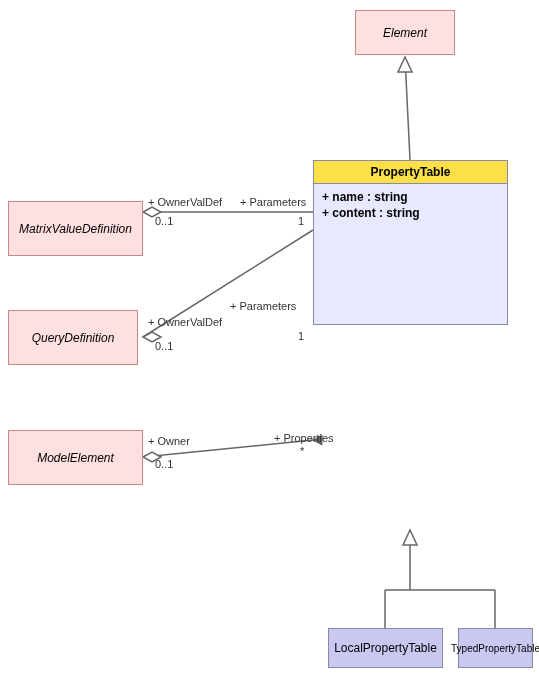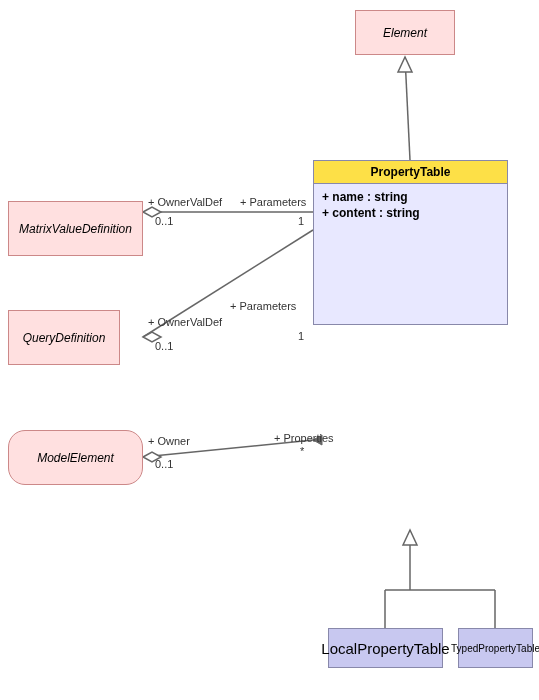--- a/index.html
+++ b/index.html
@@ -70,42 +70,41 @@
       display: flex;
       align-items: center;
       justify-content: center;
       font-style: italic;
       margin-top: 16px;
     }
     
     .query-box {
       top: 310px;
       left: 8px;
-      width: 112px;
+      width: 130px;
       height: 55px;
       background: #ffe0e0;
       border-color: #c88;
       display: flex;
       align-items: center;
       justify-content: center;
       font-style: italic;
     }
     
     .model-box {
       top: 430px;
       left: 8px;
       width: 135px;
       height: 55px;
       background: #ffe0e0;
       border-color: #c88;
       display: flex;
       align-items: center;
       justify-content: center;
       font-style: italic;
-      border-radius: 17px;
     }
     
     .local-box {
       top: 628px;
       left: 328px;
       width: 115px;
       height: 40px;
       background: #c8c8f0;
       border-color: #88a;
       display: flex;
@@ -198,21 +197,21 @@
 
   <div class="uml-box query-box">
     <span>QueryDefinition</span>
   </div>
 
   <div class="uml-box model-box">
     <span>ModelElement</span>
   </div>
 
   <div class="uml-box local-box">
-    <span style="font-size:15px;">LocalPropertyTable</span>
+    <span style="font-size:12px;">LocalPropertyTable</span>
   </div>
 
   <div class="uml-box typed-box">
     <span style="font-size:10px;text-align:center;">TypedPropertyTable</span>
   </div>
 
   <div class="label-text" style="left:148px; top:196px;">+ OwnerValDef</div>
   <div class="label-text" style="left:240px; top:196px;">+ Parameters</div>
   <div class="label-text" style="left:155px; top:215px;">0..1</div>
   <div class="label-text" style="left:298px; top:215px;">1</div>

